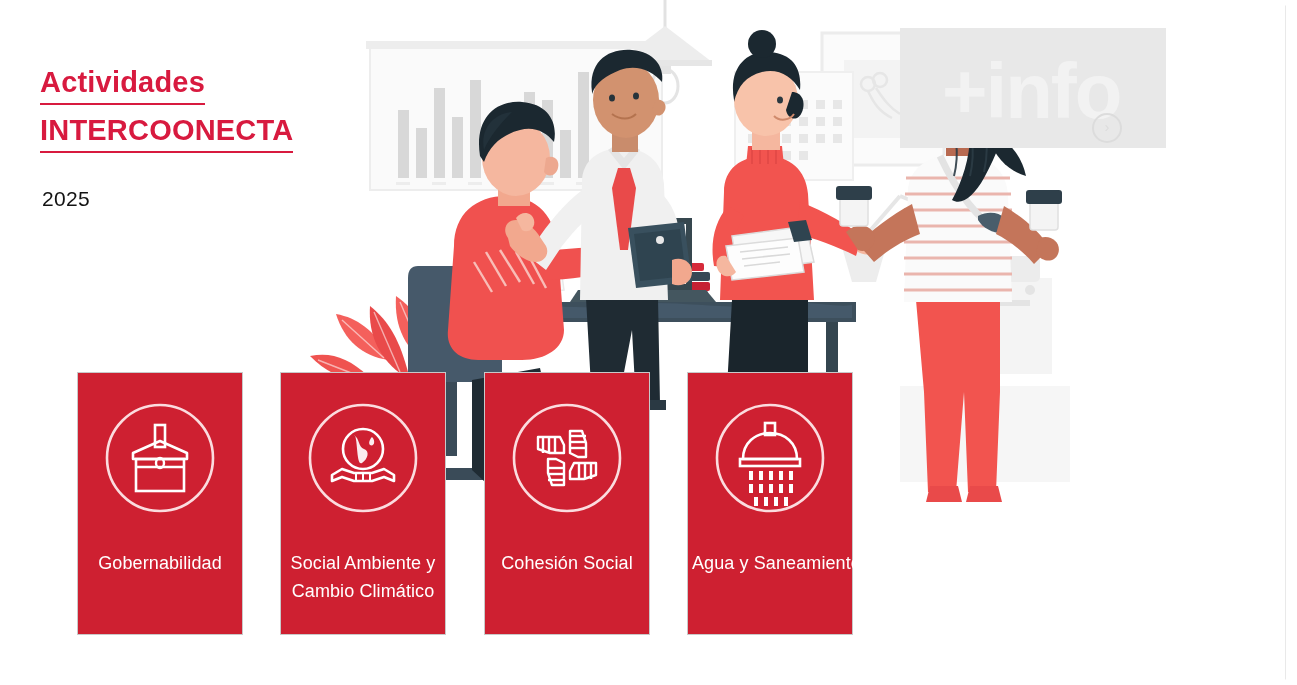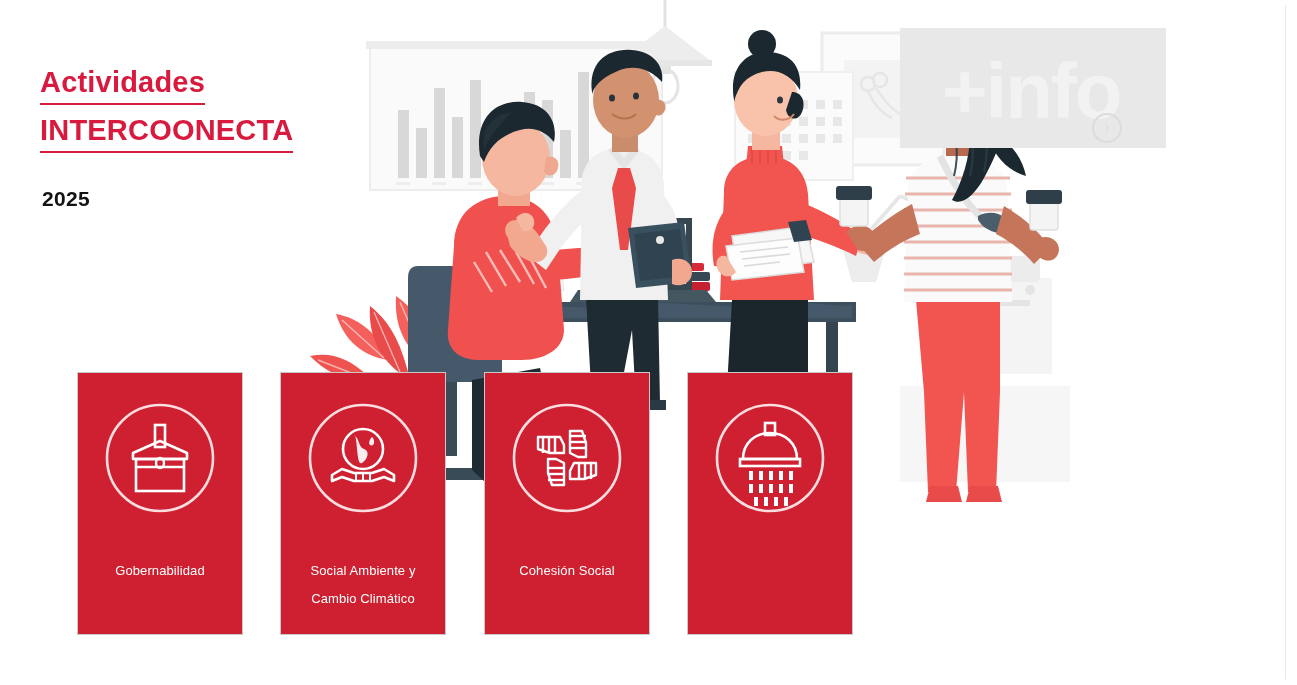--- a/index.html
+++ b/index.html
@@ -19,21 +19,21 @@
   .heading{position:absolute;left:40px;top:62px;width:330px;}
   .h-line{
     font-size:29px;font-weight:bold;color:#d81a3f;
     letter-spacing:.2px;line-height:40px;
     border-bottom:2.5px solid #d81a3f;
     display:inline-block;padding-bottom:1px;margin-bottom:5px;
     white-space:nowrap;
   }
   .h-year{
     position:absolute;left:2px;top:125px;
-    font-size:21px;font-weight:bold;color:#131313;letter-spacing:.3px;
+    font-size:21px;font-weight:normal;color:#131313;letter-spacing:.3px;
   }
 
   
   .illus{position:absolute;left:240px;top:0px;width:1000px;height:560px;}
   .illus svg{display:block;}
 
   
   .wm{position:absolute;left:900px;top:28px;width:270px;height:122px;}
   .wm-plate{position:absolute;left:0;top:0;width:266px;height:120px;background:#e8e8e8;}
   .wm-text{
@@ -55,23 +55,23 @@
     top:372px;height:263px;width:166px;
     border:1px solid #c9c9c9;
     box-sizing:border-box;
   }
   .card .circle{
     position:absolute;left:50%;top:28px;transform:translateX(-50%);
     width:114px;height:114px;
   }
   .card .circle svg{display:block;}
   .card .clabel{
-    position:absolute;left:4px;right:4px;top:184px;
+    position:absolute;left:4px;right:4px;top:176px;
     text-align:center;color:#ffffff;
-    font-size:13px;line-height:28px;
+    font-size:18px;line-height:28px;
     font-family:"Liberation Sans", sans-serif;
     letter-spacing:.1px;
   }
   .card .clabel span{display:block;white-space:nowrap;}
 </style>
 </head>
 <body>
 
 <div id="slide">
 
@@ -481,18 +481,21 @@
             <rect x="56" y="83" width="4" height="9"></rect>
               <rect x="66" y="83" width="4" height="9"></rect>
             <rect x="76" y="83" width="4" height="9"></rect>
             <rect x="41" y="96" width="4" height="9"></rect>
               <rect x="51" y="96" width="4" height="9"></rect>
             <rect x="61" y="96" width="4" height="9"></rect>
               <rect x="71" y="96" width="4" height="9"></rect>
           </g>
         </svg>
       </div>
+      <div class="clabel">
+        <span>Agua y Saneamiento</span>
+      </div>
     </div>
 
 
 
   </div>
 </div>
 
 </body></html>

